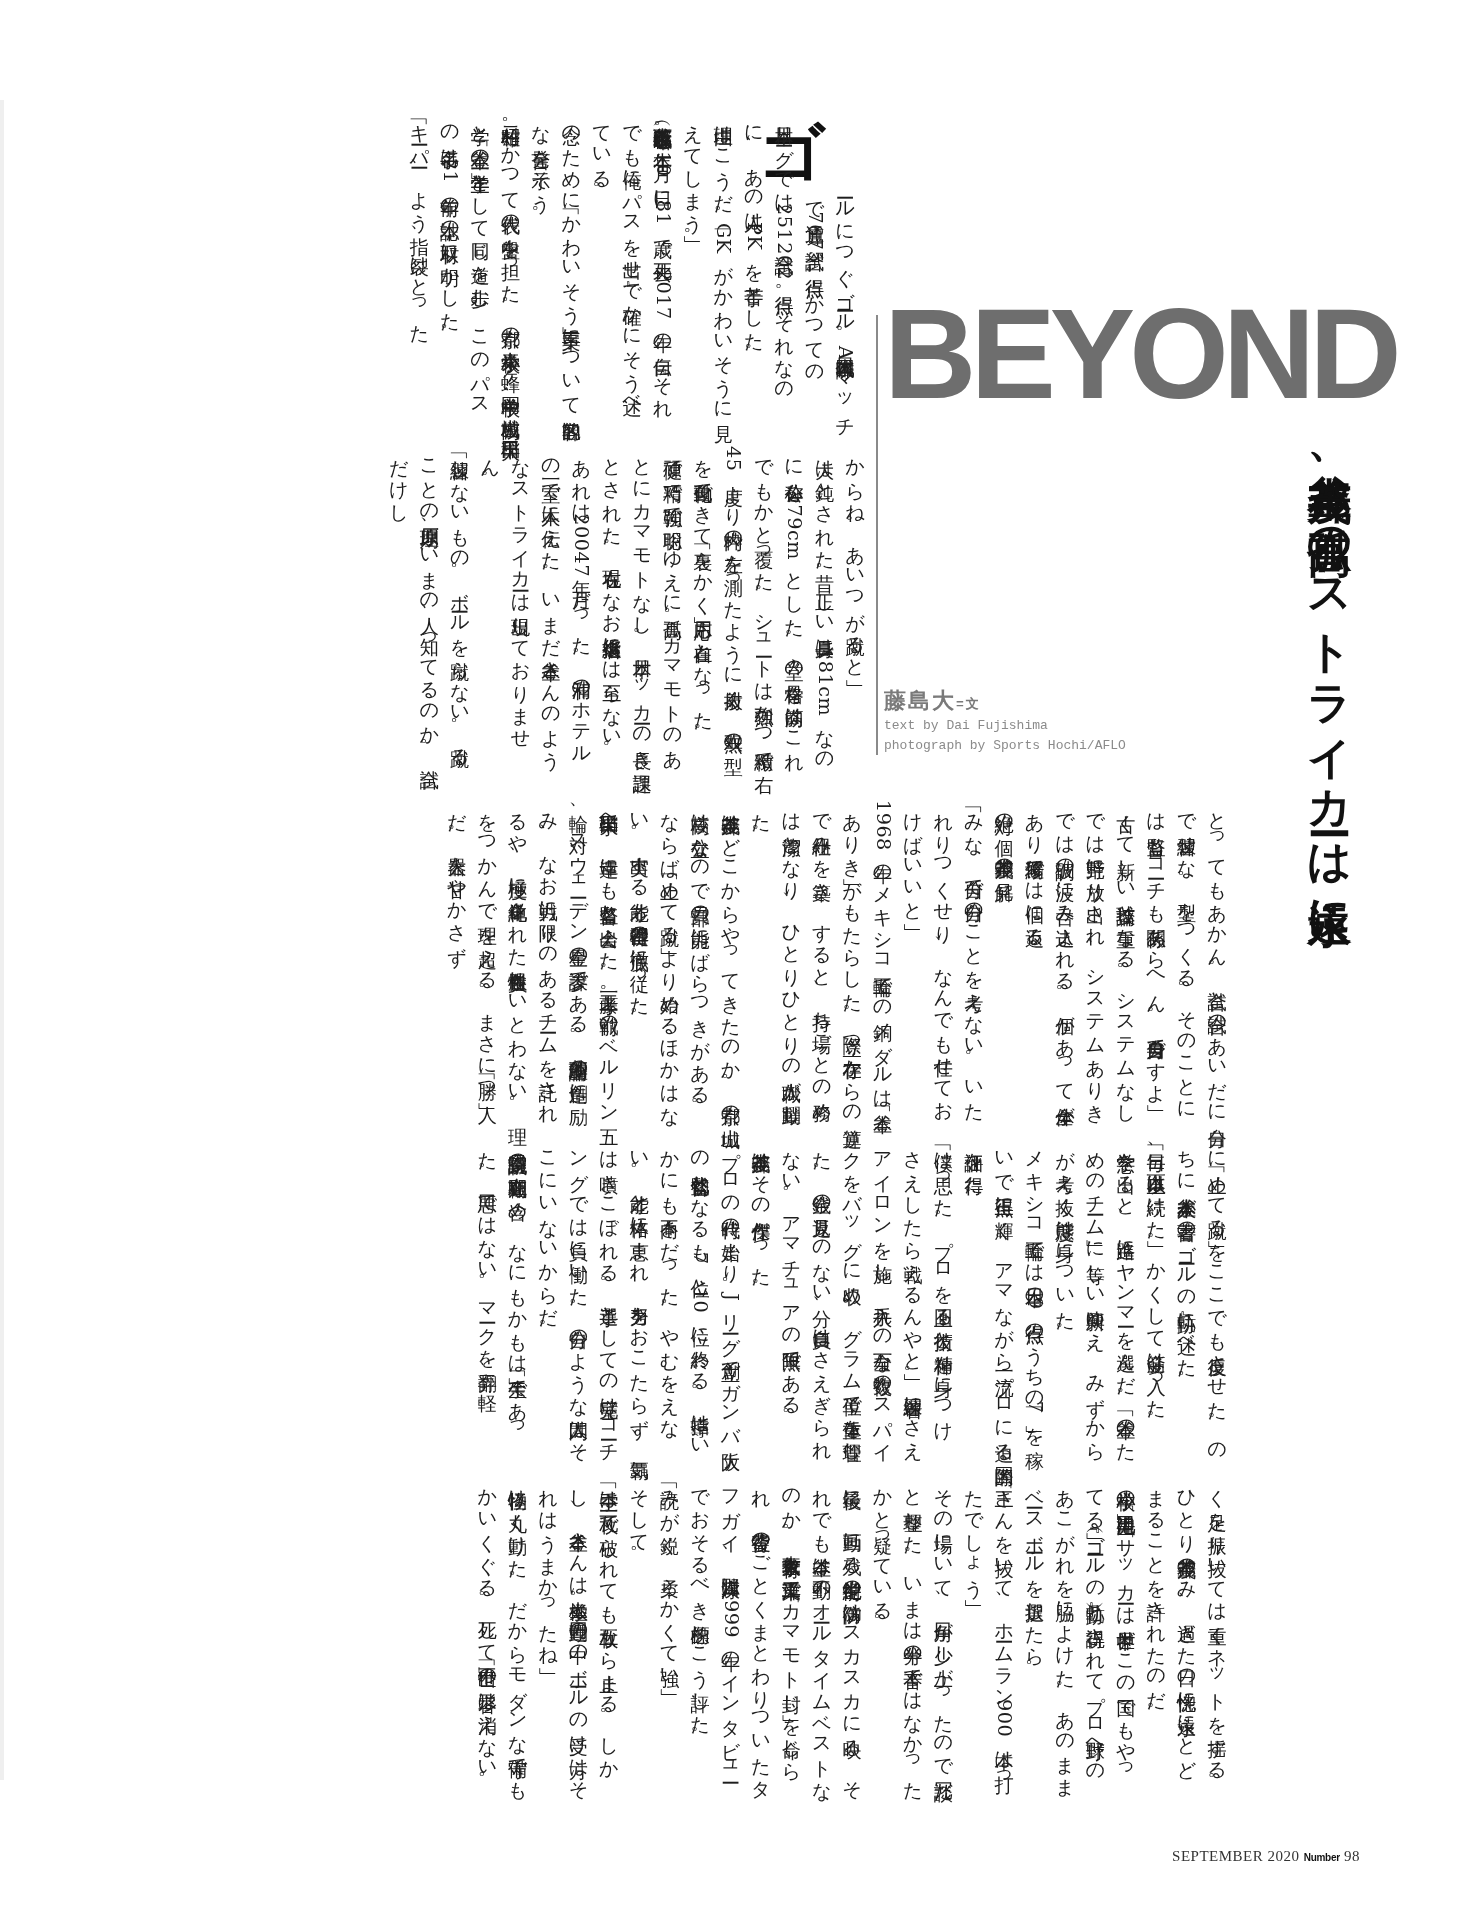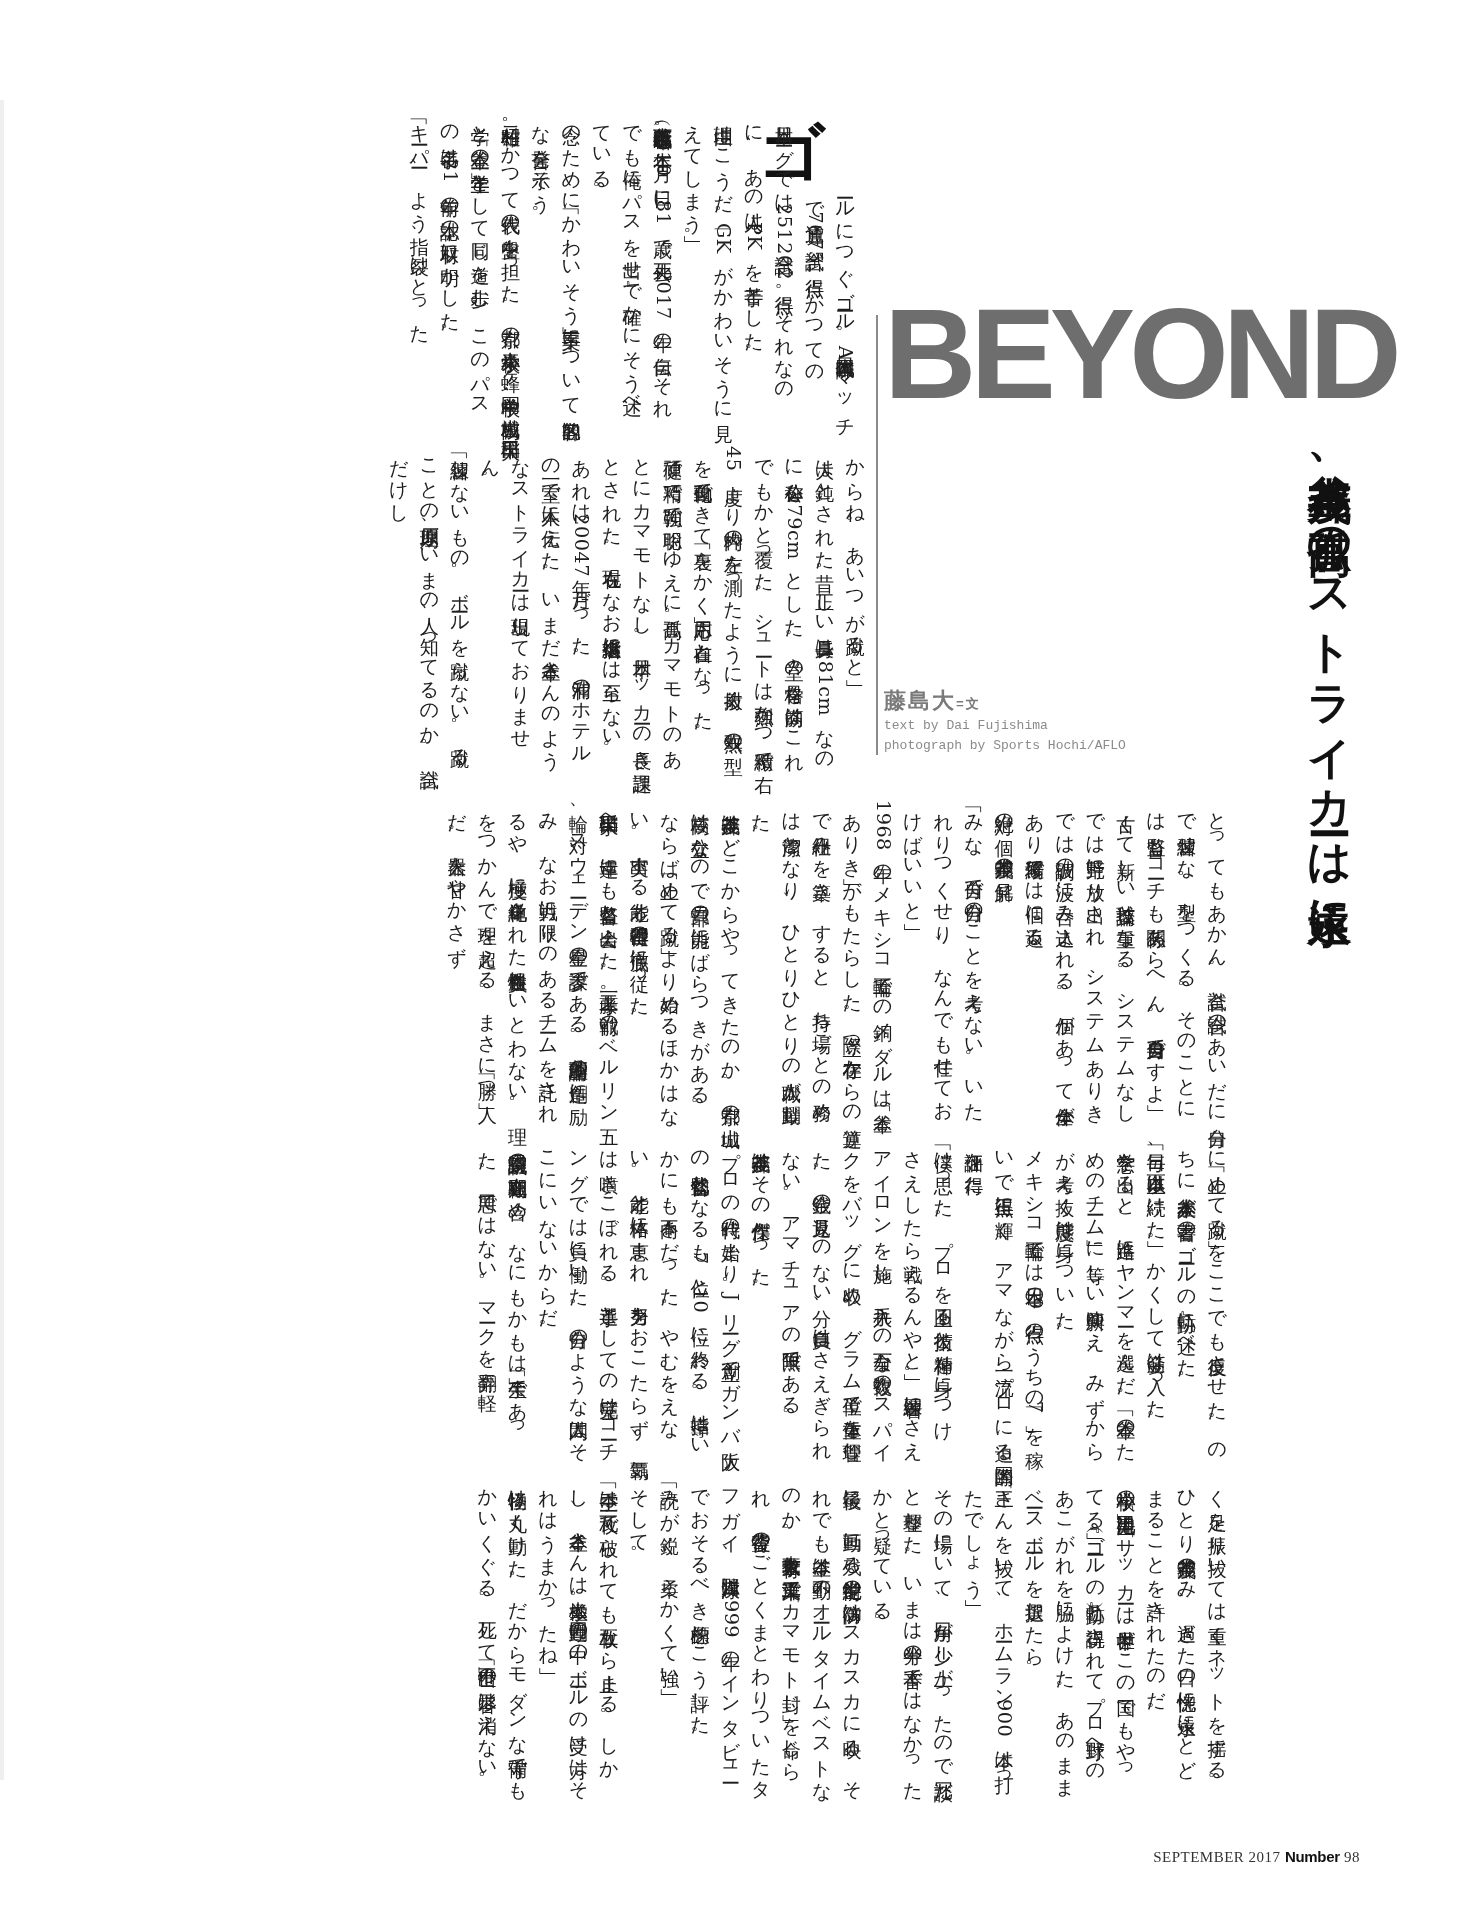--- a/index.html
+++ b/index.html
@@ -22,21 +22,21 @@
   .title div { white-space:nowrap; }
   .byline { position:absolute; left:884px; top:686px; font-family:Liberation Mono, monospace; color:#888; }
   .byline .jp { font-size:22px; font-weight:bold; color:#7a7a7a; letter-spacing:2px; }
   .byline .jp .eq { font-size:13px; font-weight:bold; }
   .byline .en { font-size:13px; line-height:20px; color:#8a8a8a; }
   .subtitle { position:absolute; left:1300px; top:440px; writing-mode:vertical-rl;
               font-family:"DejaVu Sans","Liberation Sans",sans-serif; font-weight:bold;
               font-size:44px; line-height:60px; color:#111; letter-spacing:2px; height:880px; }
   .footer { position:absolute; right:112px; top:1848px; font-size:15px; color:#333;
             font-family:"Liberation Serif",serif; letter-spacing:0.5px; }
-  .footer .mag { font-family:"Liberation Sans",sans-serif; font-weight:bold; color:#111; font-size:15px; letter-spacing:-0.3px; }
+  .footer .mag { font-family:"Liberation Sans",sans-serif; font-weight:bold; color:#111; font-size:10px; letter-spacing:-0.3px; }
 </style>
 </head>
 <body>
 
 <div class="edge"></div>
 
 <div class="dropcap">ゴ</div>
 
 <div class="tier t1">
   <p style="padding-top:76px;">ールにつぐゴール。日本代表国際Aマッチで通算76試合75得点。かつての</p>
@@ -98,16 +98,16 @@
 「王さんを抜いて、ホームラン900本は打ったでしょう」
 その場にいて、口角が少し上がったので冗談だと整理した。いまは半分の本音ではなかったかと疑っている。
 最後に。動画に残る半世紀前の防御はスカスカに映る。それでも釜本は不動のオールタイムベストなのか。東京教育大学と東洋工業で「カマモト封じ」を命じられ、背後霊のごとくまとわりついたタフガイ、川野淳次は1999年のインタビューでおそるべき標的をこう評した。
 「読みが鋭く、柔らかくて強い」
 そして。
 「空手は瓦一枚で破られても五枚なら止まる。しかし、釜本さんは太極拳。円運動の中のボールの受け方はそれはうまかったね」
 怪物は丸く動けた。だからモダンな守備でもかいくぐる。死して「不世出」の形容は消えない。</div>
 </div>
 
 <div class="footer">
-  <span>SEPTEMBER 2017</span>
+  <span>SEPTEMBER 2020</span>
   <span class="mag">Number</span>
   <span>98</span>
 </div>
 
 </body></html>

